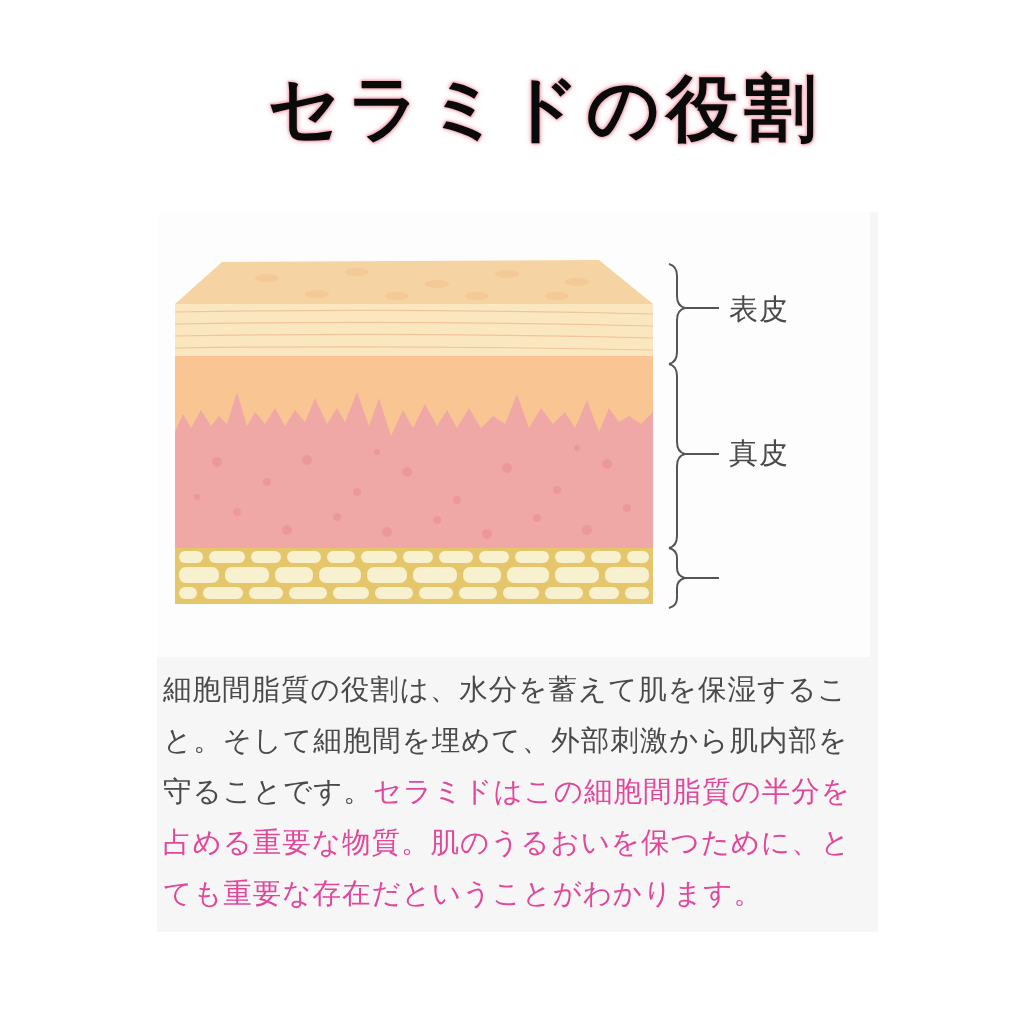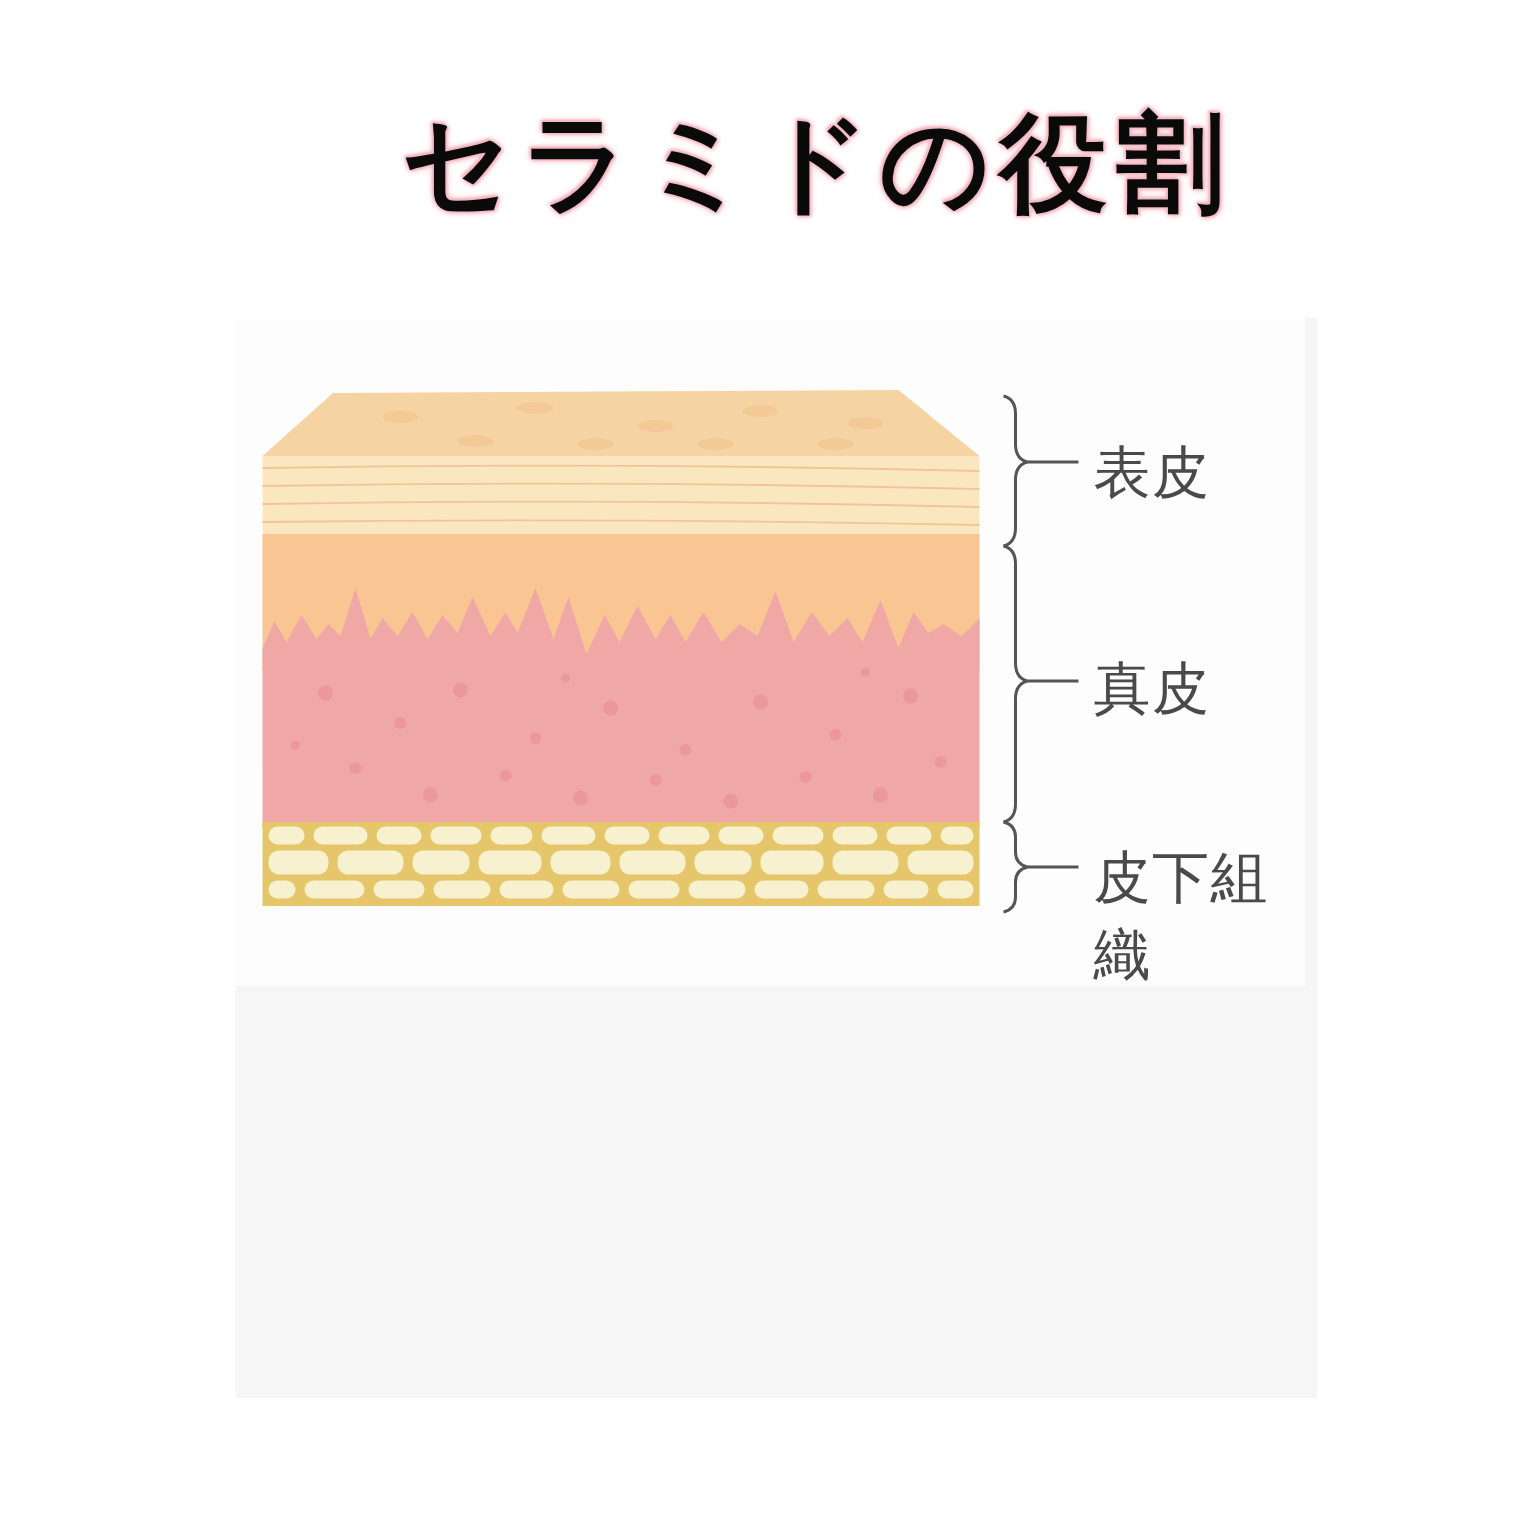--- a/index.html
+++ b/index.html
@@ -17,21 +17,21 @@
   }
   .card {
     position: absolute; left: 157px; top: 212px; width: 721px; height: 720px;
     background: #f6f6f6;
   }
   .figure {
     position: absolute; left: 0; top: 0; width: 713px; height: 445px; background: #fdfdfd;
   }
   .figure svg { position: absolute; left: 0; top: 0; }
   .label {
-    position: absolute; font-size: 38px; color: #4a4a4a; letter-spacing: 1px;
+    position: absolute; font-size: 29px; color: #4a4a4a; letter-spacing: 1px;
   }
   .body-text {
     position: absolute; left: 6px; top: 452px; width: 700px;
     font-size: 28.5px; line-height: 51px; color: #4a4a4a; letter-spacing: 1px;
   }
   .pink { color: #e0489a; }
 </style>
 </head>
 <body>
 
@@ -132,16 +132,16 @@
         <path d="M512,52 Q520,54 520,64 L520,84 Q520,94 528,96 Q520,98 520,108 L520,140 Q520,150 512,152"></path>
         <line x1="528" y1="96" x2="562" y2="96"></line>
         <path d="M512,152 Q520,154 520,164 L520,230 Q520,240 528,242 Q520,244 520,254 L520,324 Q520,334 512,336"></path>
         <line x1="528" y1="242" x2="562" y2="242"></line>
         <path d="M512,336 Q520,338 520,346 L520,356 Q520,364 528,366 Q520,368 520,376 L520,386 Q520,394 512,396"></path>
         <line x1="528" y1="366" x2="562" y2="366"></line>
       </g>
     </svg>
     <span class="label" style="left:572px; top:78px;">表皮</span>
     <span class="label" style="left:572px; top:222px;font-family:Liberation Mono, monospace;">真皮</span>
-    <span class="label" style="left:572px; top:348px;">皮下組織</span>
   </div>
 
+  <div class="body-text"><span>細胞間脂質の役割は、水分を蓄えて肌を保湿すること。そして細胞間を埋めて、外部刺激から肌内部を守ることです。</span><span class="pink">セラミドはこの細胞間脂質の半分を占める重要な物質。肌のうるおいを保つために、とても重要な存在だということがわかります。</span></div>
 </div>
 
 </body></html>

